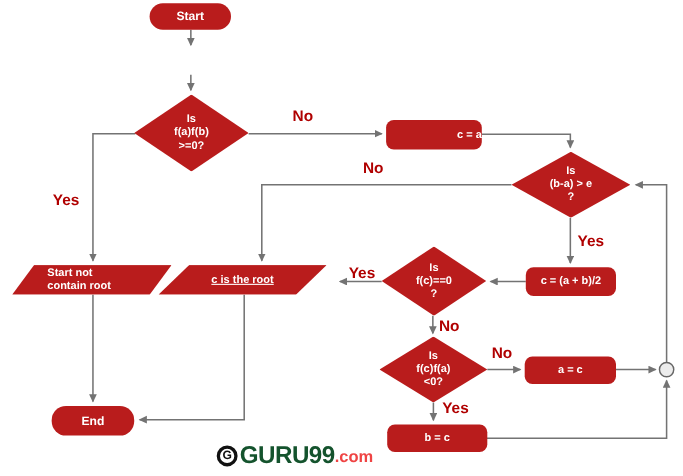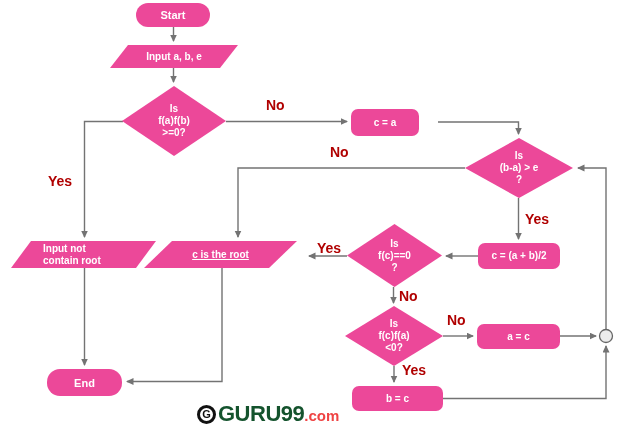--- a/index.html
+++ b/index.html
@@ -2,21 +2,21 @@
 <html><head>
 <meta charset="utf-8">
 <style>
   html,body{margin:0;padding:0;background:#fff;}
   #canvas{
     position:relative;width:621px;height:433px;background:#ffffff;overflow:hidden;
     font-family:"Liberation Sans",sans-serif;
   }
   #edges{position:absolute;left:0;top:0;width:621px;height:433px;}
   .node{
-    position:absolute;background:#ec4899;color:#ffffff;font-weight:bold;
+    position:absolute;background:#b91c1c;color:#ffffff;font-weight:bold;
     display:flex;align-items:center;justify-content:center;text-align:center;
     font-size:10px;line-height:12px;box-sizing:border-box;
   }
   .stadium{border-radius:13px;font-size:11px;}
   .rect{border-radius:7px;}
   .para-18{clip-path:polygon(18px 0,100% 0,calc(100% - 18px) 100%,0 100%);}
   .para-20{clip-path:polygon(20px 0,100% 0,calc(100% - 20px) 100%,0 100%);}
   .para-28{clip-path:polygon(28px 0,100% 0,calc(100% - 28px) 100%,0 100%);}
   .diamond{clip-path:polygon(50% 0,100% 50%,50% 100%,0 50%);flex-direction:column;}
   .diamond span{display:block;}
@@ -64,43 +64,40 @@
       <path d="M606,329.5 L606,168 L578,168" marker-end="url(#ah)"></path>
       <path d="M222,268 L222,381.5 L127,381.5" marker-end="url(#ah)"></path>
     </g>
     <circle cx="606" cy="336" r="6.5" fill="#ececec" stroke="#666666" stroke-width="1.3"></circle>
   </svg>
 
   <div class="node stadium" style="left:136px;top:3px;width:74px;height:24px;">
     <span>Start</span>
   </div>
 
-  <div class="node para-18" style="left:110px;top:45px;width:128px;height:23px;">
-    <span>Input a, b, e</span>
-  </div>
 
   <div class="node diamond" style="left:122px;top:86px;width:104px;height:70px;">
     <span>Is</span>
     <span>f(a)f(b)</span>
     <span>&gt;=0?</span>
   </div>
 
-  <div class="node rect" style="left:351px;top:109px;width:68px;height:27px;">
+  <div class="node rect" style="left:351px;top:109px;width:87px;height:27px;justify-content:flex-end;">
     <span>c = a</span>
   </div>
 
   <div class="node diamond" style="left:465px;top:138px;width:108px;height:60px;">
     <span>Is</span>
     <span>(b-a) &gt; e</span>
     <span>?</span>
   </div>
 
   <div class="node para-20 left-text" style="left:11px;top:241px;width:145px;height:27px;">
     <span>
-      <span>Input not</span><br>
+      <span>Start not</span><br>
       <span>contain root</span>
     </span>
   </div>
 
   <div class="node para-28" style="left:144px;top:241px;width:153px;height:27px;text-decoration:underline;">
     <span>c is the root</span>
   </div>
 
   <div class="node diamond" style="left:347px;top:224px;width:95px;height:63px;">
     <span>Is</span>

